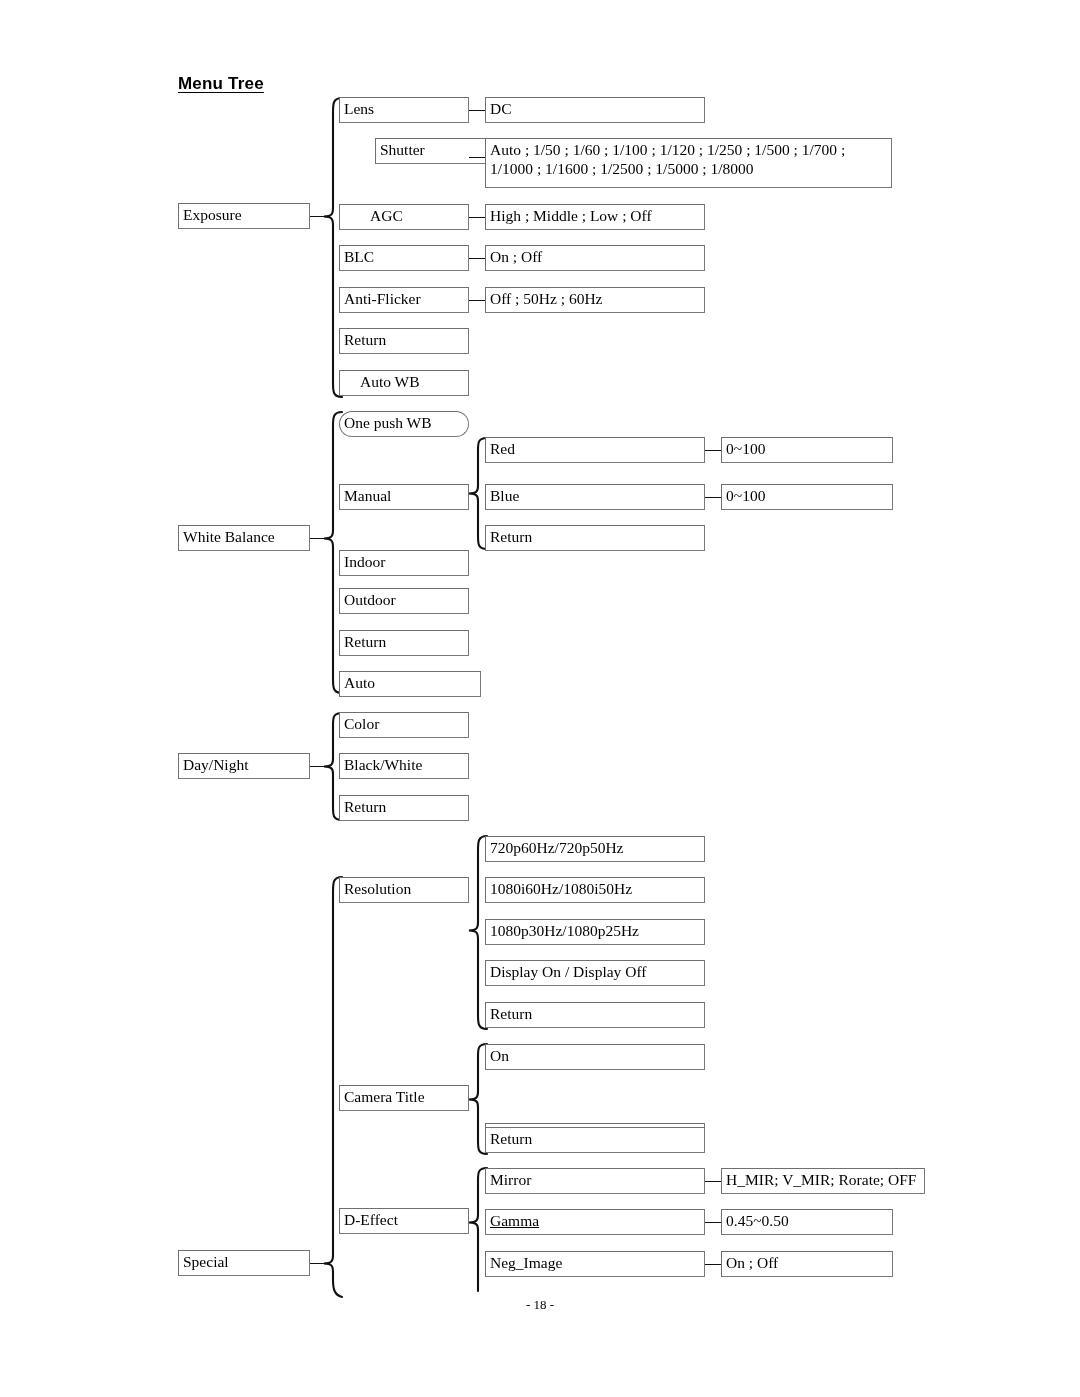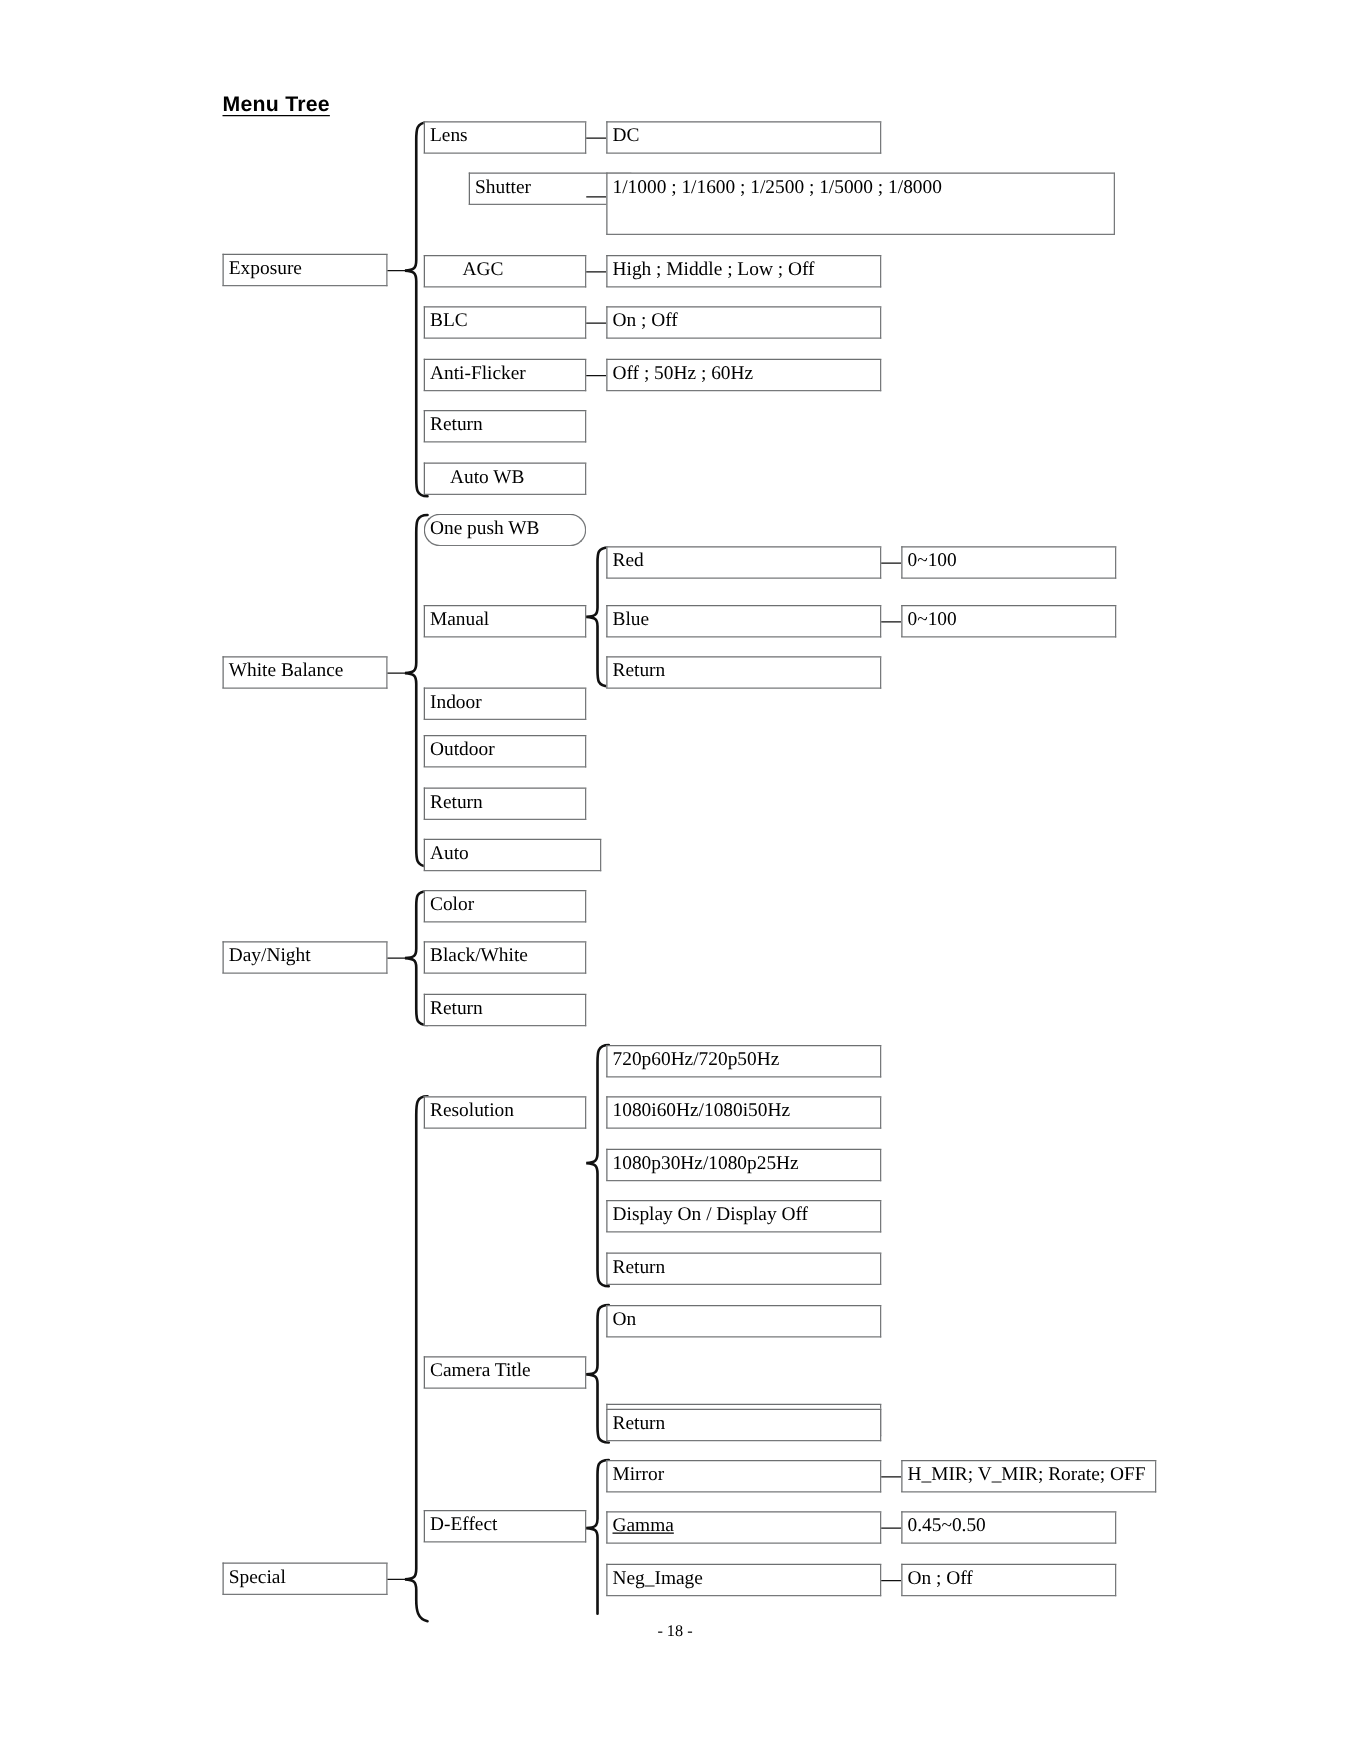--- a/index.html
+++ b/index.html
@@ -80,20 +80,21 @@
     <path d="M20 2 C11 2, 11 8, 11 16 L11 112 C11 119, 9 120, 2 120.5 C9 121, 11 122, 11 129 L11 287 C11 295, 11 301, 20 301"></path>
   </svg>
 
   <div class="box" style="left:339px; top:97px; width:130px; height:26px;">Lens</div>
   <div class="dash" style="left:469px; top:110px; width:16px;"></div>
   <div class="box" style="left:485px; top:97px; width:220px; height:26px;">DC</div>
 
   <div class="box" style="left:339px; top:138px; width:130px; height:26px;margin-left:36px;">Shutter</div>
   <div class="dash" style="left:469px; top:157px; width:16px;"></div>
   <div class="box two" style="left:485px; top:138px; width:407px; height:50px;">
+    <span class="ln">Auto ; 1/50 ; 1/60 ; 1/100 ; 1/120 ; 1/250 ; 1/500 ; 1/700 ;</span>
     <span class="ln">1/1000 ; 1/1600 ; 1/2500 ; 1/5000 ; 1/8000</span>
   </div>
 
   <div class="box" style="left:339px; top:204px; width:130px; height:26px;padding-left:30px;">AGC</div>
   <div class="dash" style="left:469px; top:217px; width:16px;"></div>
   <div class="box" style="left:485px; top:204px; width:220px; height:26px;">High ; Middle ; Low ; Off</div>
 
   <div class="box" style="left:339px; top:245px; width:130px; height:26px;">BLC</div>
   <div class="dash" style="left:469px; top:258px; width:16px;"></div>
   <div class="box" style="left:485px; top:245px; width:220px; height:26px;">On ; Off</div>

